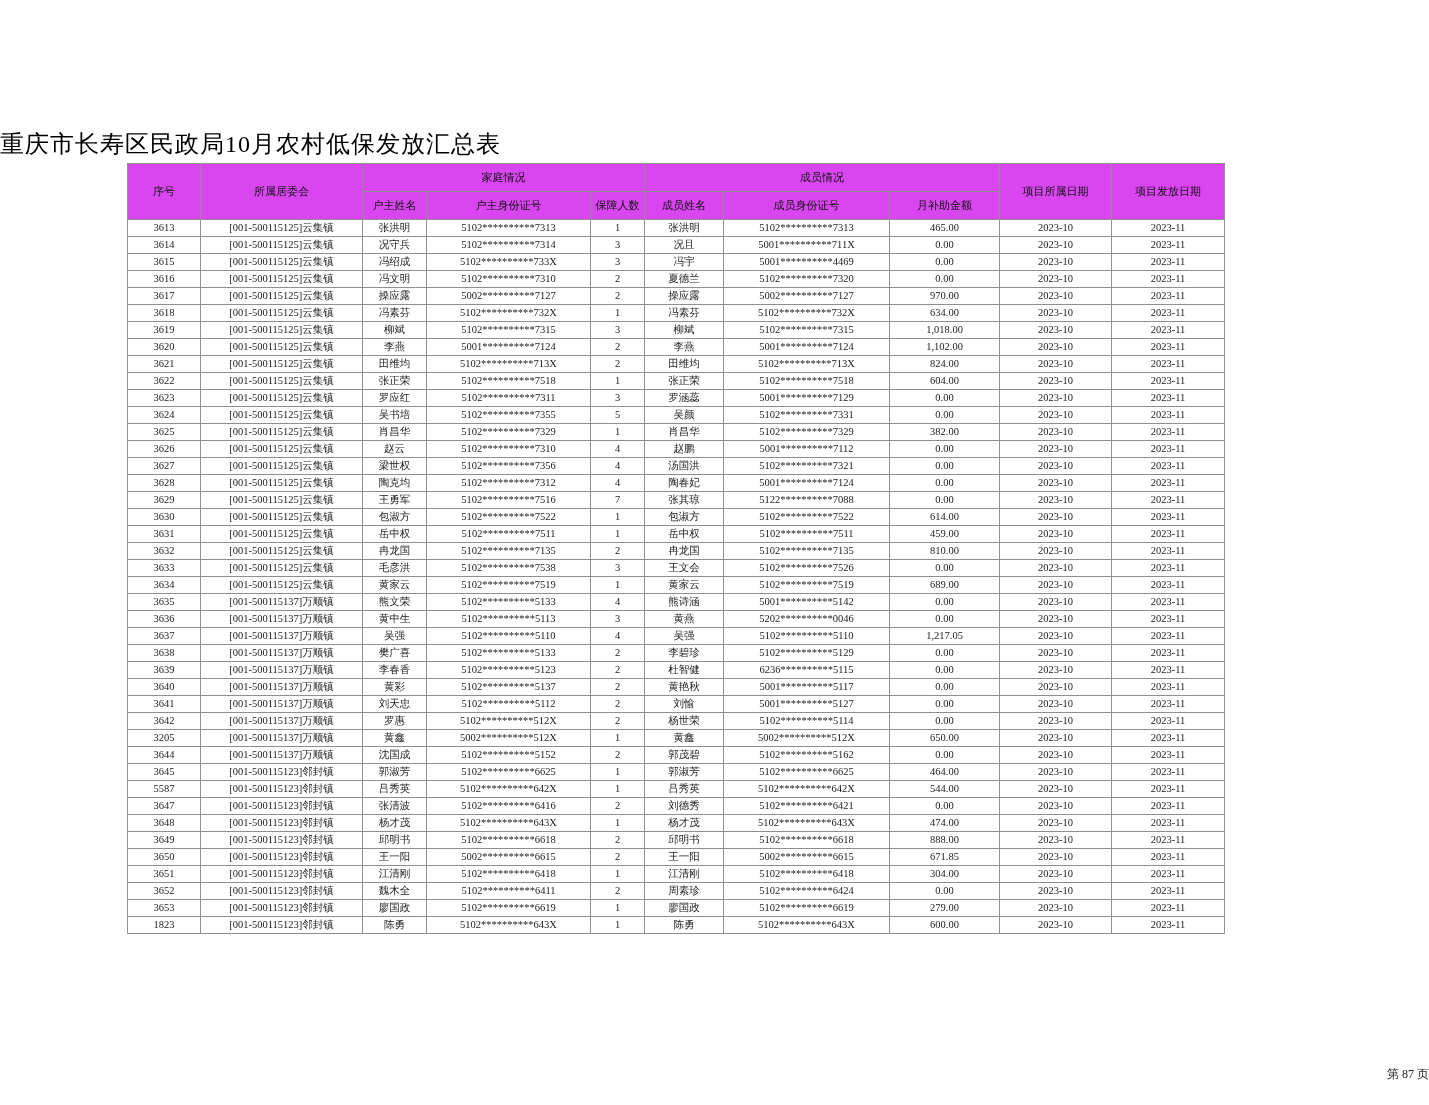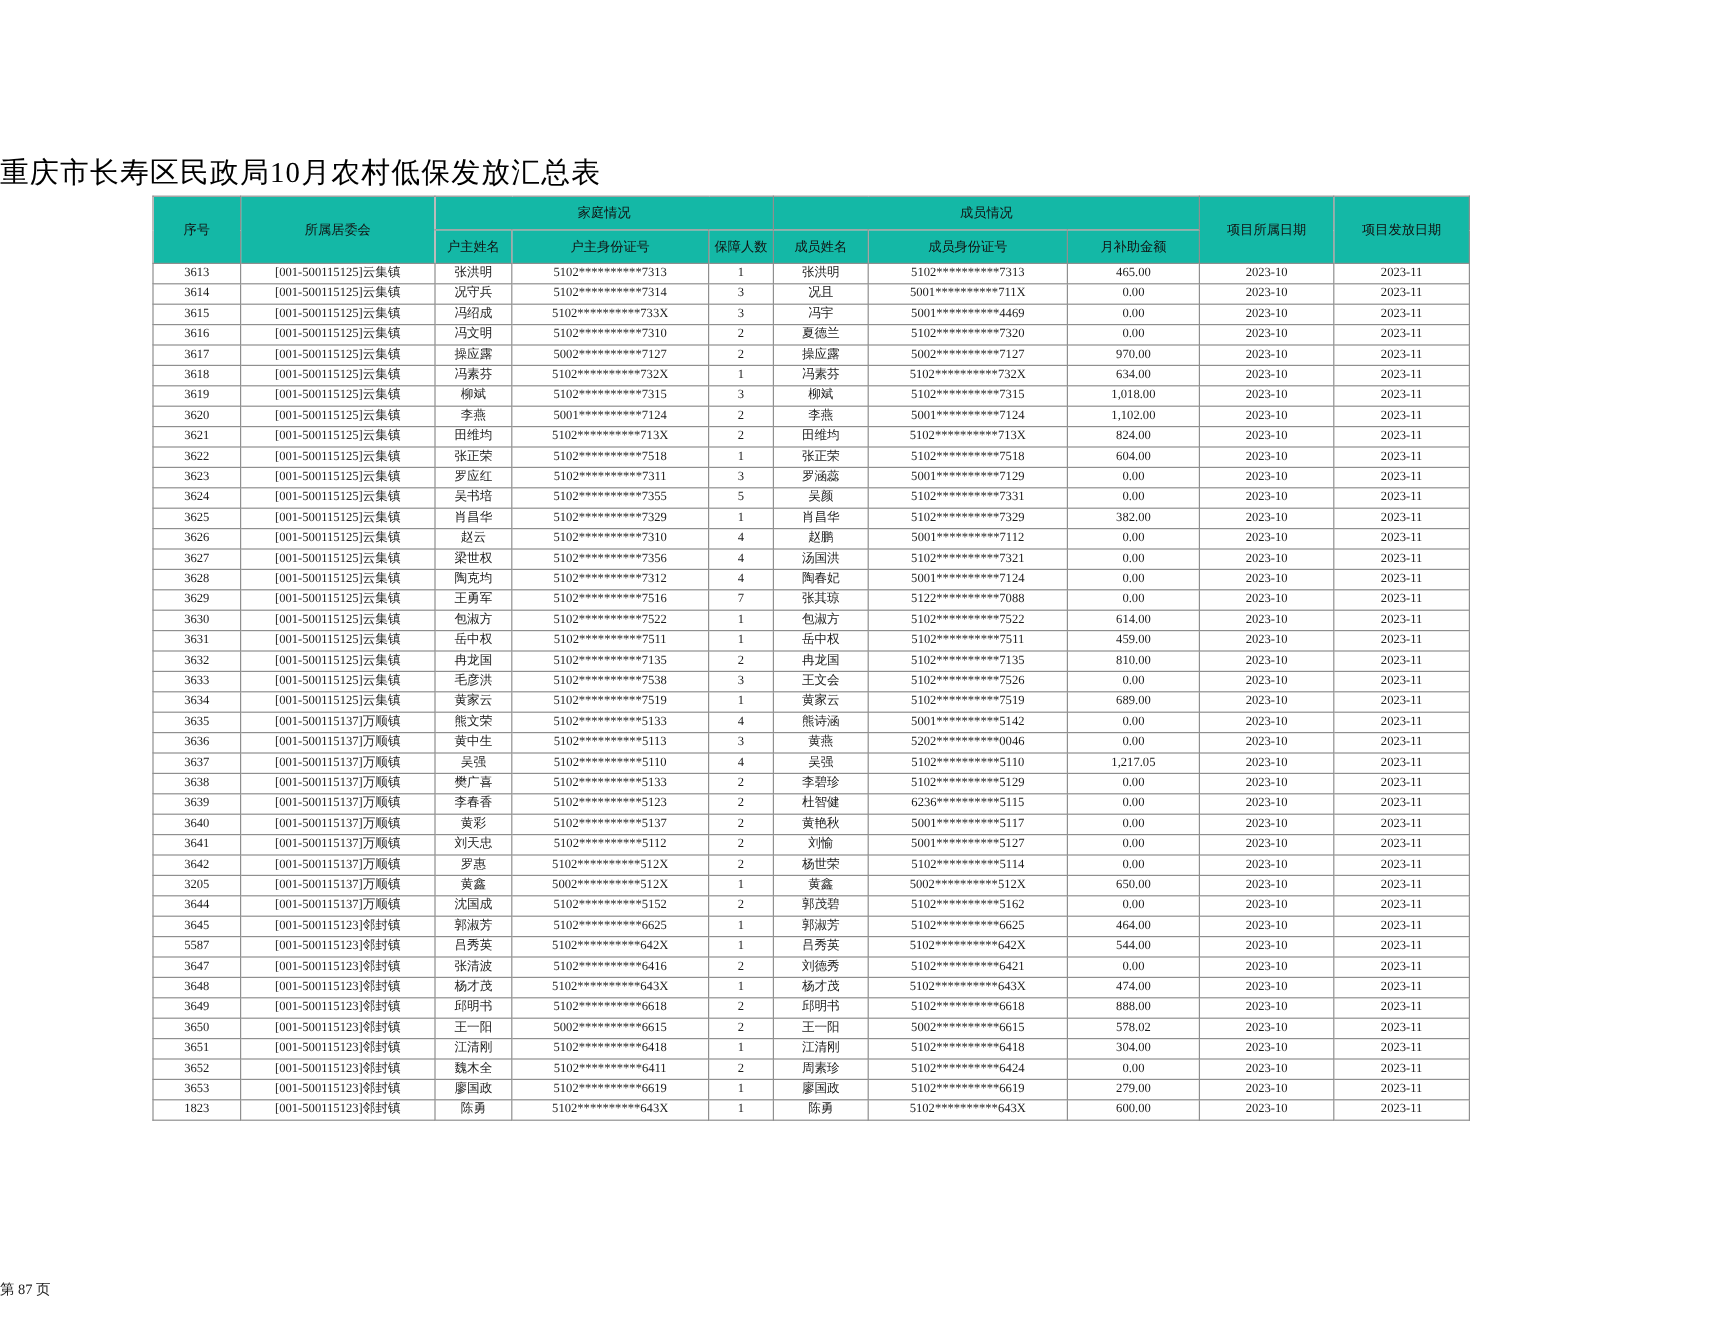--- a/index.html
+++ b/index.html
@@ -44,32 +44,32 @@
     vertical-align: middle;
     padding: 0 2px;
     overflow: hidden;
     white-space: nowrap;
     font-weight: 400;
   }
   table.summary thead th {
     height: 27px;
     font-size: 11px;
     color: #111111;
-    background: #14b8a6;
+    background: #d946ef;
   }
   table.summary tbody td {
     height: 16px;
     line-height: 16px;
   }
   .page-footer {
     position: absolute;
     top: 1066px;
     left: 0;
     width: 1429px;
-    text-align: left;
+    text-align: right;
     font-size: 12px;
     color: #1c1c1c;
   }
 </style>
 </head>
 <body>
 
 <div class="page">
 
   <div class="doc-title">重庆市长寿区民政局10月农村低保发放汇总表</div>
@@ -551,21 +551,21 @@
           <td>2023-11</td>
         </tr>
         <tr>
           <td>3650</td>
           <td>[001-500115123]邻封镇</td>
           <td>王一阳</td>
           <td>5002**********6615</td>
           <td>2</td>
           <td>王一阳</td>
           <td>5002**********6615</td>
-          <td>578.02</td>
+          <td>671.85</td>
           <td>2023-10</td>
           <td>2023-11</td>
         </tr>
         <tr>
           <td>3651</td>
           <td>[001-500115123]邻封镇</td>
           <td>江清刚</td>
           <td>5102**********6418</td>
           <td>1</td>
           <td>江清刚</td>

